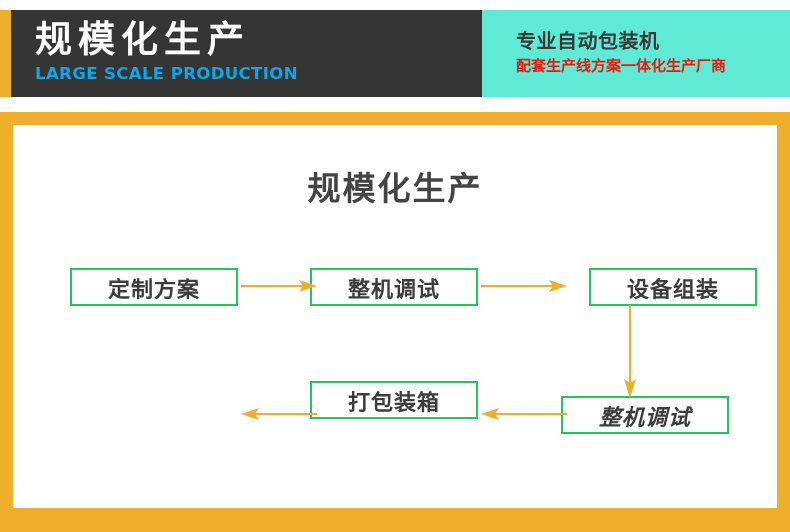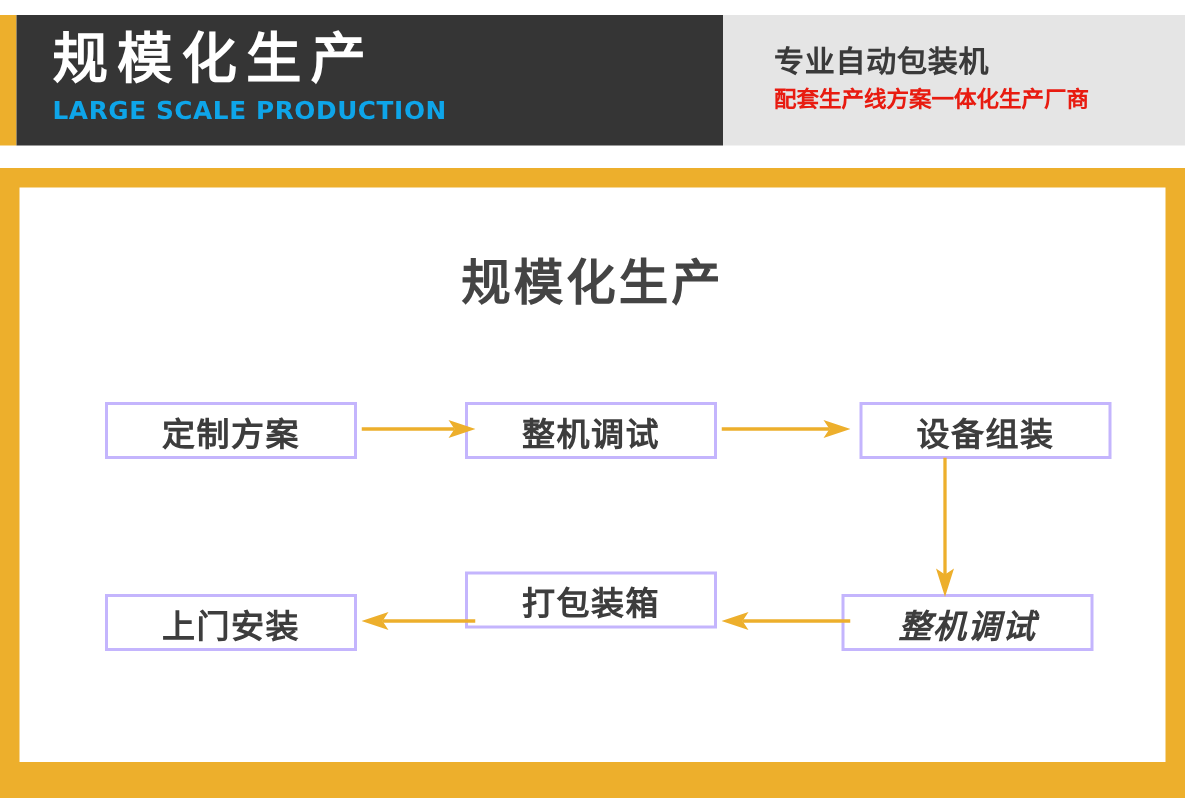--- a/index.html
+++ b/index.html
@@ -59,21 +59,21 @@
     color: #0ea5e9;
     font-size: 16.5px;
     font-weight: bold;
     letter-spacing: 0.4px;
     line-height: 22px;
     white-space: nowrap;
     margin-top: 1px;
   }
   .header-yellow {
     flex: 1 1 auto;
-    background: #e5e5e5;
+    background: #5eead4;
     position: relative;
   }
   .tagline-block {
     position: absolute;
     left: 34px;
     top: 18px;
     width: 280px;
   }
   .tagline-main {
     color: #3a3a3a;
@@ -132,37 +132,37 @@
   .flow {
     position: absolute;
     left: 0;
     top: 0;
     width: 100%;
     height: 100%;
   }
   .node {
     position: absolute;
     box-sizing: border-box;
-    border: 2px solid #c4b5fd;
+    border: 2px solid #22c55e;
     background: #ffffff;
     display: flex;
     align-items: center;
     justify-content: center;
     color: #3d3d3d;
     font-size: 22px;
     font-weight: bold;
     letter-spacing: 1px;
     white-space: nowrap;
   }
   .node-w { width: 168px; height: 38px; }
 
   
   .n1 { left: 57px;  top: 143px; }
   .n2 { left: 297px; top: 143px; }
-  .n3 { left: 560px; top: 143px; }
+  .n3 { left: 576px; top: 143px; }
   
   .n4 { left: 57px;  top: 271px; }
   .n5 { left: 297px; top: 256px; }
   .n6 { left: 548px; top: 271px; font-style: italic; }
 
   
   .arrow-h {
     position: absolute;
     height: 18px;
     display: block;
@@ -208,21 +208,20 @@
       <div class="section-title">规模化生产</div>
 
       <div class="flow">
 
         <div class="node node-w n1">定制方案</div>
 
         <div class="node node-w n2">整机调试</div>
 
         <div class="node node-w n3">设备组装</div>
 
-        <div class="node node-w n4">上门安装</div>
 
         <div class="node node-w n5">打包装箱</div>
 
         <div class="node node-w n6">整机调试</div>
 
         <svg class="arrow-h a1" viewBox="0 0 76 18">
           <line x1="0" y1="9" x2="62" y2="9" stroke="#edaf2c" stroke-width="2.2"></line>
           <polygon points="76,9 58,3 62,9 58,15" fill="#edaf2c"></polygon>
         </svg>
 

